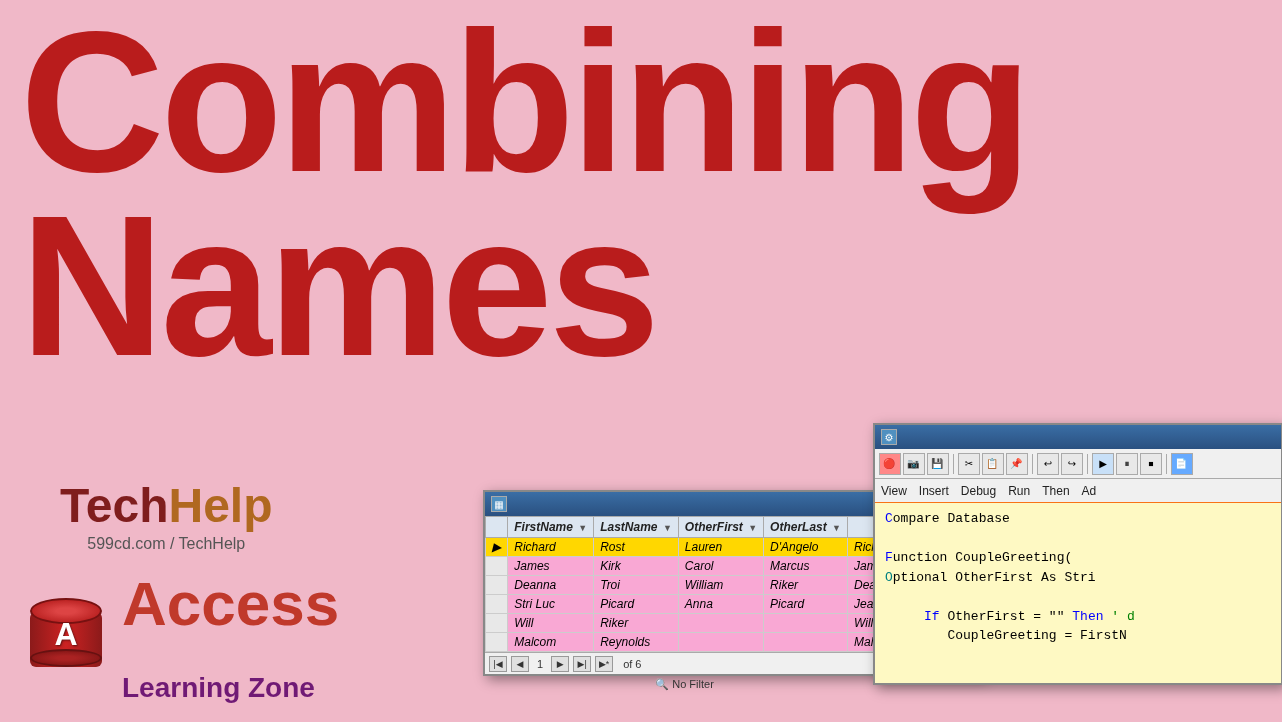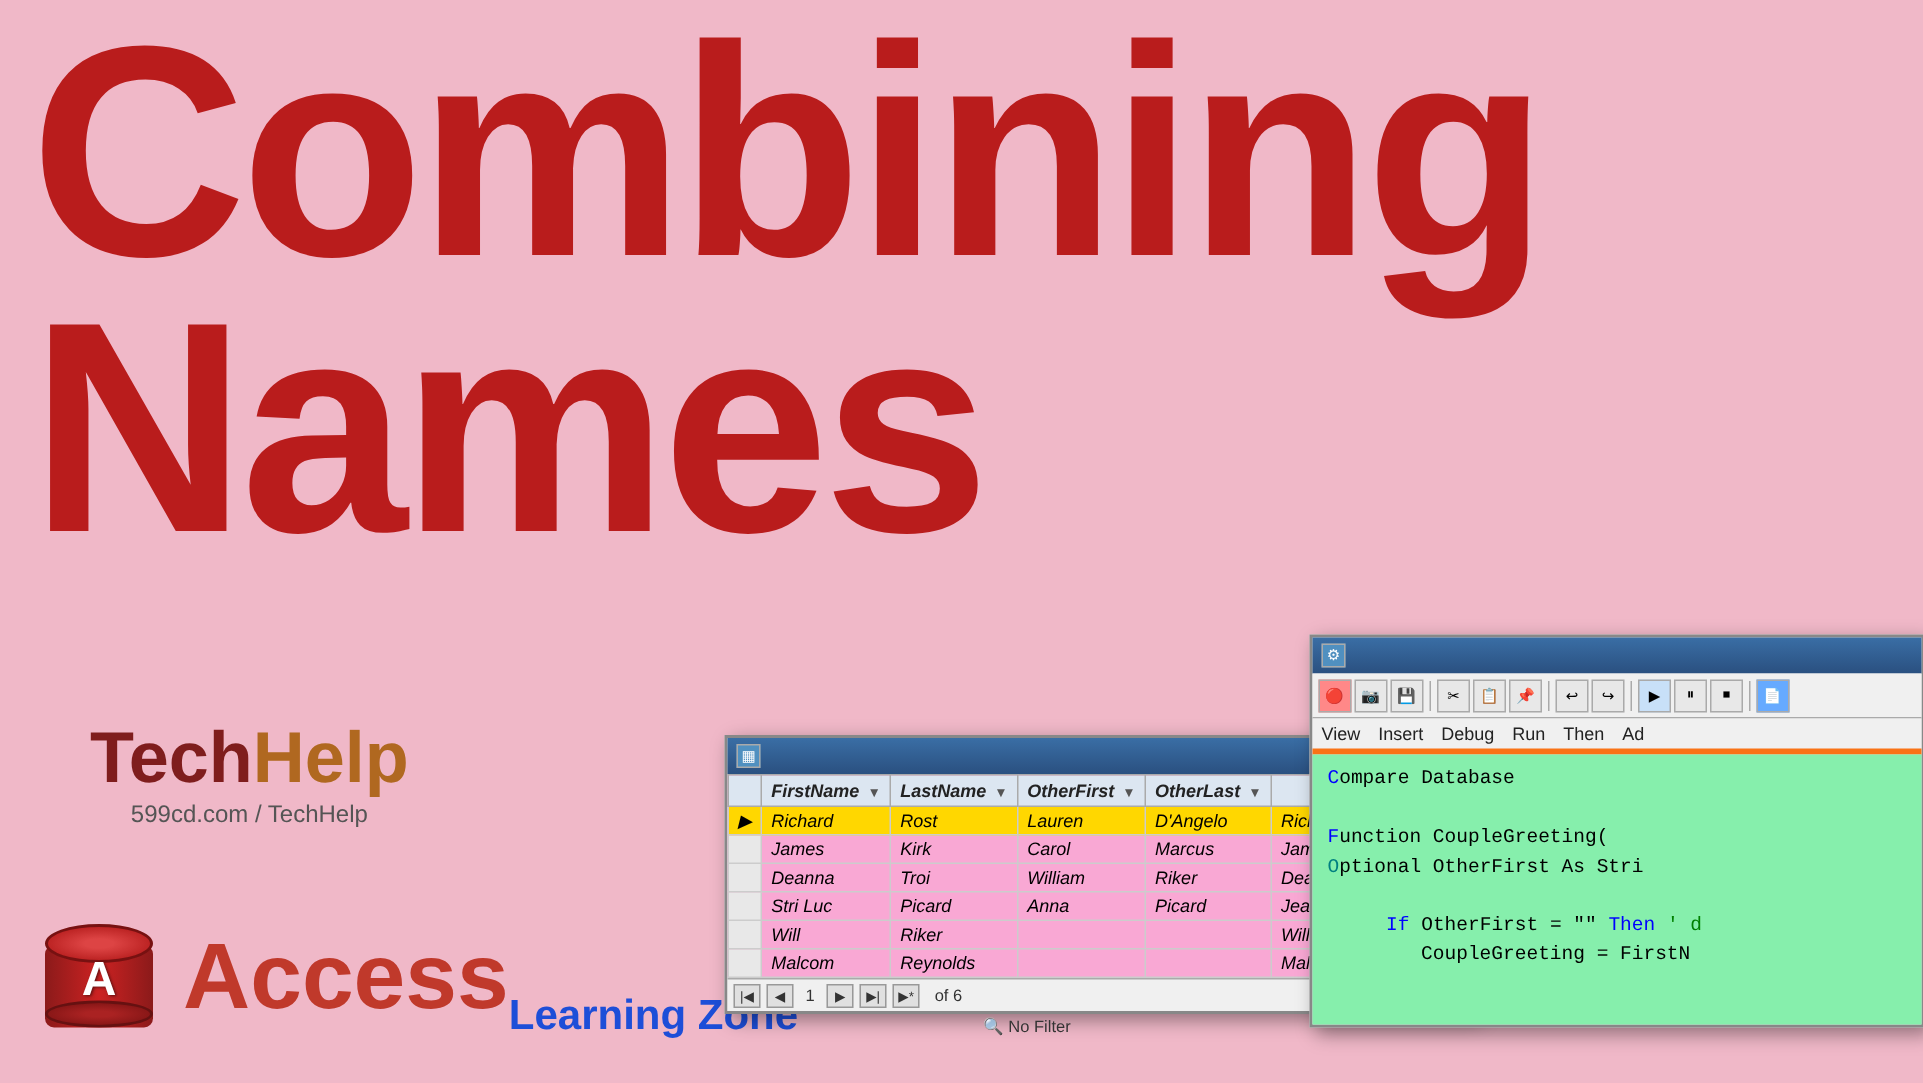--- a/index.html
+++ b/index.html
@@ -49,35 +49,35 @@
     .access-logo {
       position: absolute;
       bottom: 20px;
       left: 30px;
       display: flex;
       align-items: center;
       gap: 12px;
     }
     .access-text-group {
       display: flex;
-      flex-direction: row;
+      flex-direction: column;
       line-height: 1;
       justify-content: space-between;
     }
     .access-main {
       font-size: 62px;
       font-weight: 900;
       color: #c0392b;
       font-family: 'Arial Black', Arial, sans-serif;
       line-height: 0.95;
     }
     .access-sub {
       font-size: 28px;
       font-weight: bold;
-      color: #1d4ed8;
+      color: #701a75;
       margin-top: 40px;
     }
 
     
     .db-window {
       position: absolute;
       top: 490px;
       left: 483px;
       width: 500px;
       background: #f0f0f0;
@@ -215,34 +215,34 @@
       align-items: center;
       justify-content: center;
       font-size: 10px;
       cursor: pointer;
     }
     .vbe-btn.active {
       background: #c8e0f8;
     }
     .vbe-menubar {
       background: #f0f0f0;
-      border-bottom: 4px solid #f97316;
+      border-bottom: 1px solid #f97316;
       height: 24px;
       display: flex;
       align-items: center;
       padding: 0 6px;
       gap: 12px;
       font-size: 12px;
     }
     .vbe-menu-item {
       cursor: pointer;
       color: #222;
     }
     .vbe-code-area {
-      background: #86efac;
+      background: #fef9c3;
       padding: 6px 10px;
       font-family: 'Courier New', monospace;
       font-size: 13px;
       min-height: 180px;
       overflow: hidden;
     }
     .code-line {
       line-height: 1.5;
       white-space: nowrap;
     }

